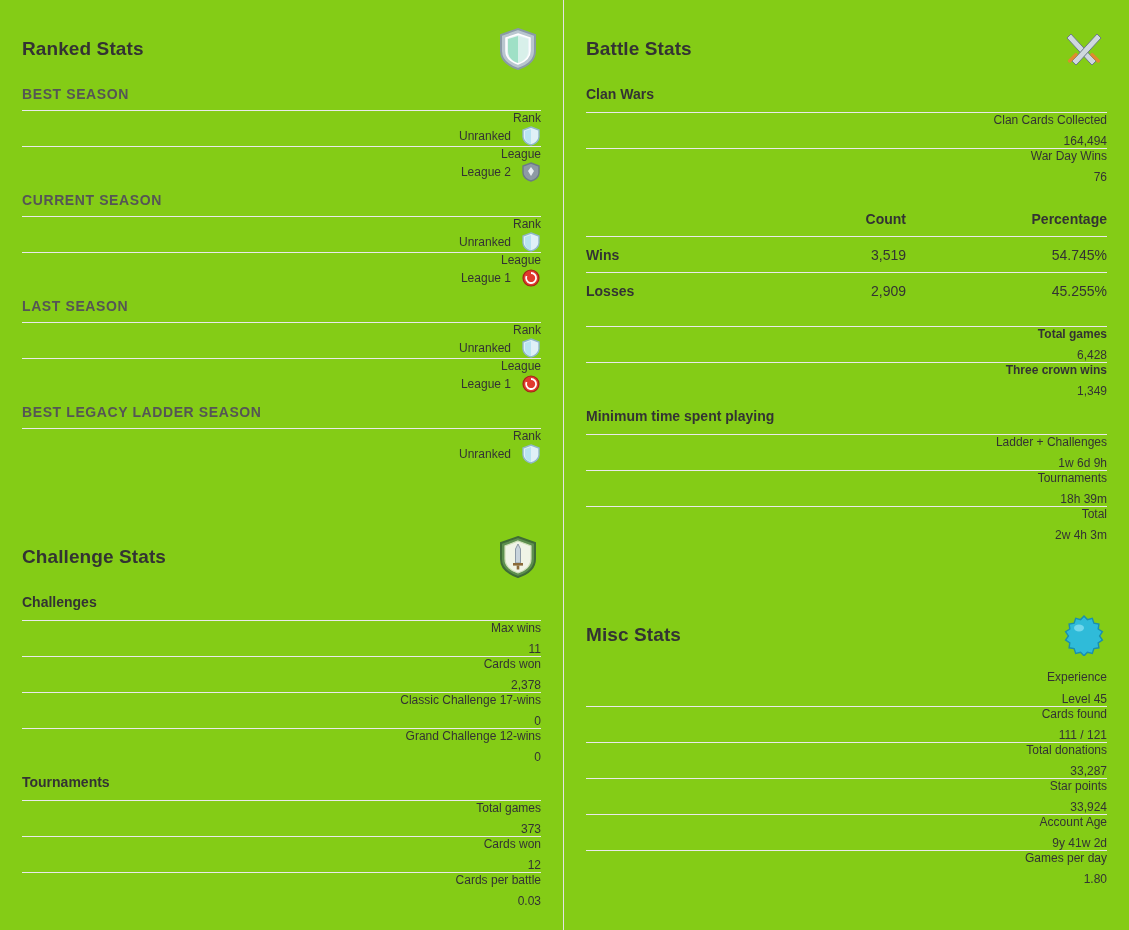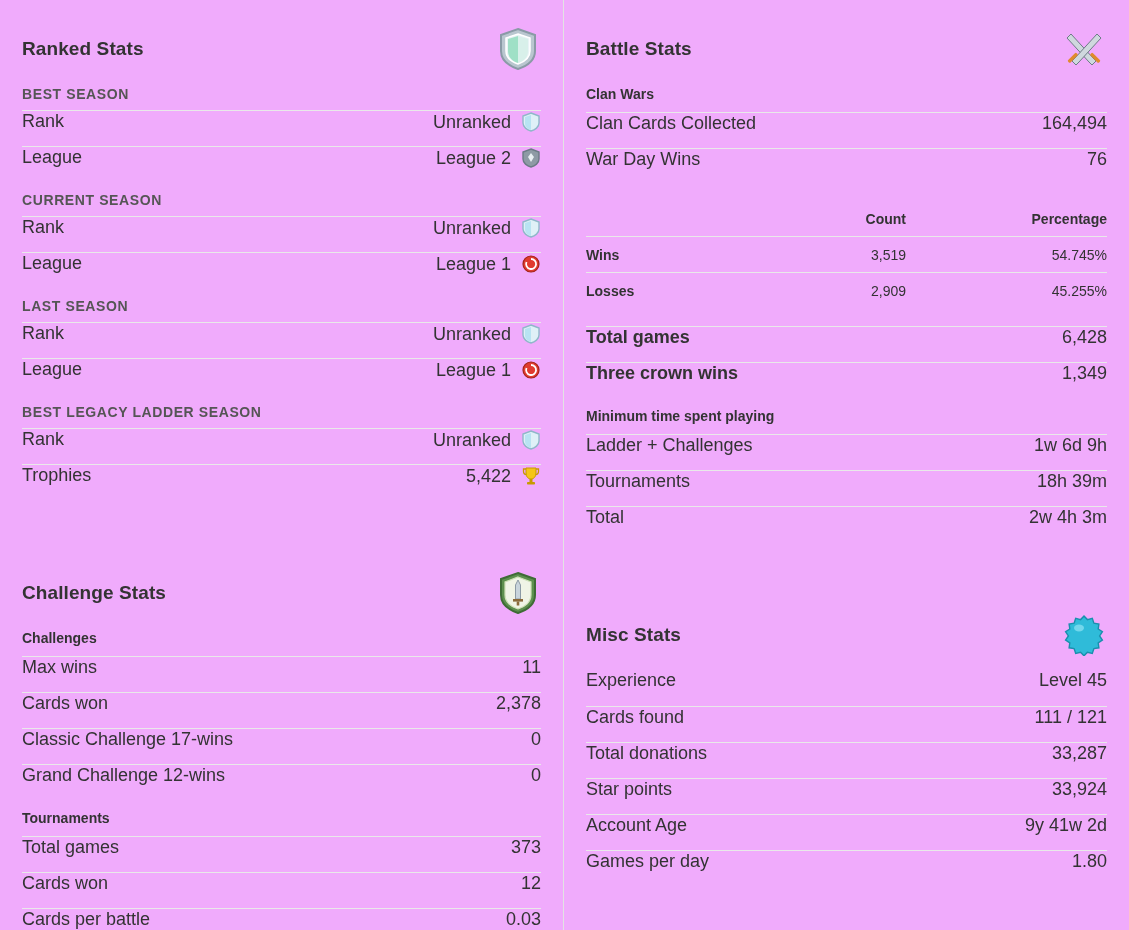--- a/index.html
+++ b/index.html
@@ -6,21 +6,21 @@
   html, body {
     margin: 0;
     padding: 0;
     background: #ffffff;
     font-family: "Liberation Sans", sans-serif;
   }
   .page {
     width: 1129px;
     height: 930px;
     position: relative;
-    background: #f0abfc;
+    background: #84cc16;
     overflow: hidden;
     display: flex;
   }
   .col {
     position: relative;
     height: 100%;
   }
   .col-left {
     width: 564px;
     border-right: 1px solid #e3e3e3;
@@ -63,26 +63,27 @@
   }
   .section-label.upper { text-transform: uppercase; }
   .sub-head {
     font-size: 14px;
     font-weight: bold;
     color: #333333;
     padding: 10px 0 10px 0;
   }
   .row {
     display: flex;
-    align-items: flex-start;
+    align-items: flex-end;
     justify-content: space-between;
     border-top: 1px solid #e9e9e9;
     height: 36px;
-    font-size: 18px;
-    color: #333333;
+    font-size: 12px;
+    color: #333333;
+    flex-direction: column;
   }
   .row.no-border { border-top: none; }
   .row-label { color: #333333; }
   .row-label.bold { font-weight: bold; }
   .row-right {
     display: flex;
     align-items: center;
     gap: 10px;
   }
   .row-value {
@@ -219,35 +220,20 @@
 
       <div class="section-label upper">BEST LEGACY LADDER SEASON</div>
       <div class="row">
         <span class="row-label">Rank</span>
         <span class="row-right">
           <span class="row-value">Unranked</span>
           <span class="mini-icon">
             <svg width="18" height="20" viewBox="0 0 18 20">
                 <path d="M9 1 L17 4 V11 C17 15 13 18 9 19 C5 18 1 15 1 11 V4 Z" fill="#dff0f7" stroke="#8fb7c9" stroke-width="1.4"></path>
                 <path d="M9 3 L9 18 C6 17 3 15 3 11 V5 Z" fill="#b8e3f2"></path>
-              </svg>
-          </span>
-        </span>
-      </div>
-      <div class="row">
-        <span class="row-label">Trophies</span>
-        <span class="row-right">
-          <span class="row-value">5,422</span>
-          <span class="mini-icon">
-            <svg width="18" height="20" viewBox="0 0 18 20">
-                <path d="M4 2 H14 V7 C14 11 11.5 13 9 13 C6.5 13 4 11 4 7 Z" fill="#f5c518" stroke="#c79a00" stroke-width="1"></path>
-                <path d="M4 3 H1.5 V5.5 C1.5 7.5 3 8.5 4.5 8.5" fill="none" stroke="#c79a00" stroke-width="1.3"></path>
-                <path d="M14 3 H16.5 V5.5 C16.5 7.5 15 8.5 13.5 8.5" fill="none" stroke="#c79a00" stroke-width="1.3"></path>
-                <rect x="7.5" y="13" width="3" height="3" fill="#c79a00"></rect>
-                <rect x="5" y="16" width="8" height="2.5" rx="0.8" fill="#c79a00"></rect>
               </svg>
           </span>
         </span>
       </div>
     </div>
 
     <div class="spacer-44"></div>
 
     <div class="panel">
       <div class="panel-header">

